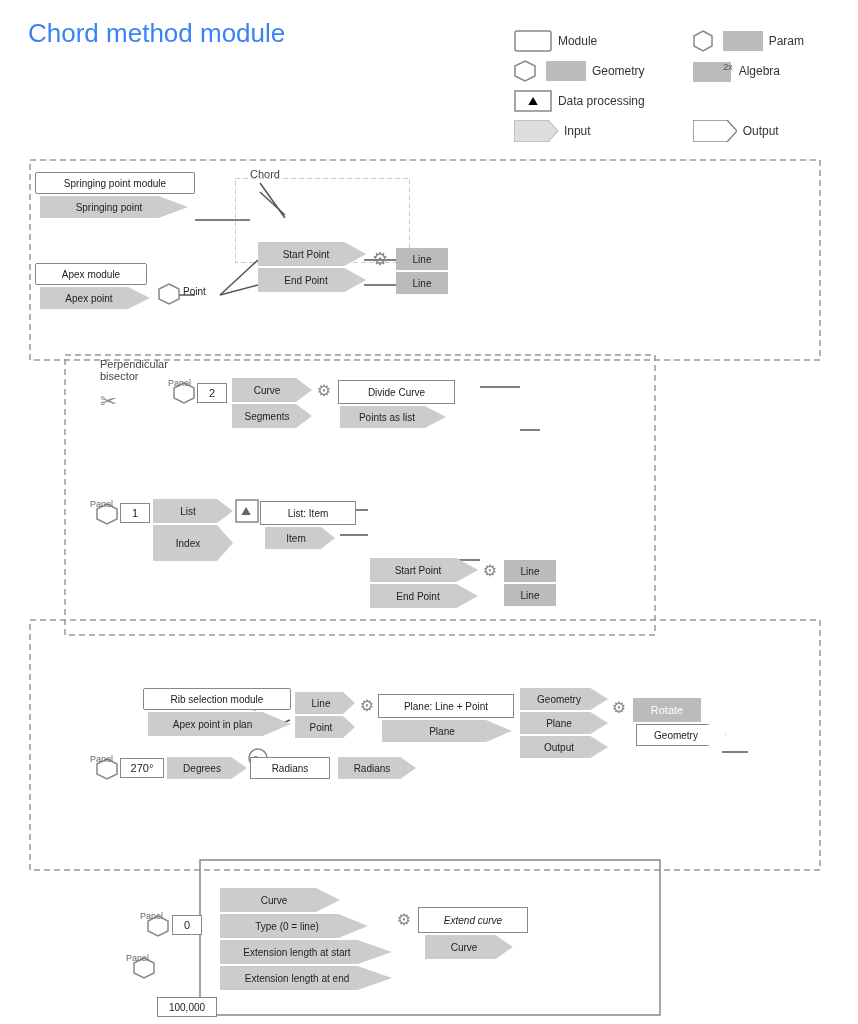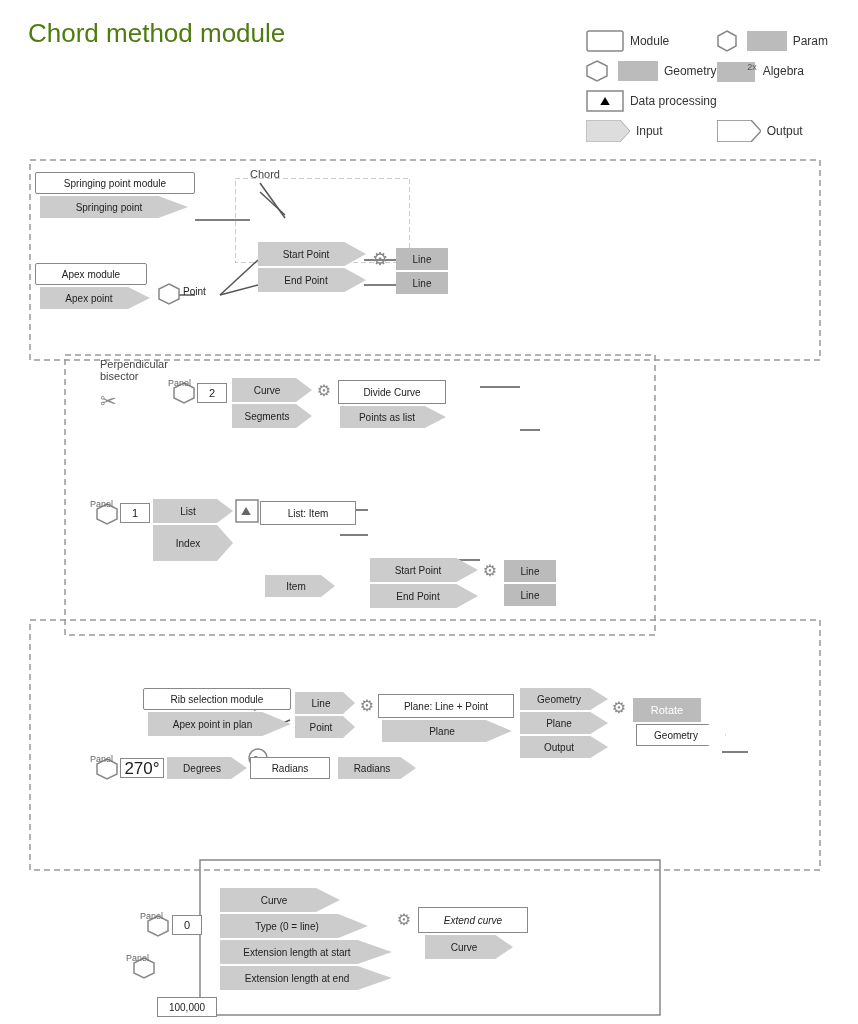--- a/index.html
+++ b/index.html
@@ -13,31 +13,31 @@
       position: relative;
       overflow: hidden;
     }
 
     .page-title {
       position: absolute;
       top: 18px;
       left: 28px;
       font-size: 26px;
       font-weight: 300;
-      color: #4d7c0f;
+      color: #3b82f6;
     }
 
     
     .legend {
       position: absolute;
       top: 30px;
       right: 30px;
       display: grid;
       grid-template-columns: auto auto auto auto;
-      gap: 8px 0;
+      gap: 8px 24px;
       align-items: center;
     }
     .legend-item {
       display: flex;
       align-items: center;
       gap: 6px;
     }
     .legend-label {
       font-size: 12px;
       color: #333;
@@ -262,21 +262,21 @@
 </div>
 
 <div class="node node-input-arrow" style="left:232px;top:404px;width:80px;height:24px;">
   <span style="font-size:10px;margin-left:-10px;">Segments</span>
 </div>
 
 <svg style="position:absolute;left:312px;top:378px;width:24px;height:24px;pointer-events:none">
   <text x="12" y="18" text-anchor="middle" font-size="16" fill="#888">⚙</text>
 </svg>
 
-<div class="node node-box-white" style="left:338px;top:380px;width:108px;height:24px;">
+<div class="node node-box-white" style="left:338px;top:380px;width:117px;height:24px;">
   <span style="font-size:10px;">Divide Curve</span>
 </div>
 
 <div class="node node-input-arrow" style="left:340px;top:406px;width:106px;height:22px;">
   <span style="font-size:10px;margin-left:-12px;">Points as list</span>
 </div>
 
 <svg style="position:absolute;left:96px;top:503px;width:22px;height:22px;pointer-events:none">
   <polygon points="11,1 21,6 21,16 11,21 1,16 1,6" fill="white" stroke="#888" stroke-width="1.5"></polygon>
 </svg>
@@ -295,21 +295,21 @@
 
 <svg style="position:absolute;left:235px;top:499px;width:24px;height:24px;pointer-events:none">
   <rect x="1" y="1" width="22" height="22" fill="white" stroke="#888" stroke-width="1.5"></rect>
   <text x="11" y="16" text-anchor="middle" font-size="12" fill="#666">⛰</text>
 </svg>
 
 <div class="node node-box-white" style="left:260px;top:501px;width:96px;height:24px;">
   <span style="font-size:10px;">List: Item</span>
 </div>
 
-<div class="node node-input-arrow" style="left:265px;top:527px;width:70px;height:22px;margin-top:48px;">
+<div class="node node-input-arrow" style="left:265px;top:527px;width:70px;height:22px;">
   <span style="font-size:10px;margin-left:-8px;">Item</span>
 </div>
 
 <div class="node node-input-arrow" style="left:370px;top:558px;width:108px;height:24px;">
   <span style="font-size:10px;margin-left:-12px;">Start Point</span>
 </div>
 
 <div class="node node-input-arrow" style="left:370px;top:584px;width:108px;height:24px;">
   <span style="font-size:10px;margin-left:-12px;">End Point</span>
 </div>
@@ -375,21 +375,21 @@
 </div>
 
 <div class="node node-output-arrow" style="left:636px;top:724px;width:90px;height:22px;">
   <span style="font-size:10px;margin-left:-10px;">Geometry</span>
 </div>
 
 <svg style="position:absolute;left:96px;top:758px;width:22px;height:22px;pointer-events:none">
   <polygon points="11,1 21,6 21,16 11,21 1,16 1,6" fill="white" stroke="#888" stroke-width="1.5"></polygon>
 </svg>
 <div style="position:absolute;left:90px;top:754px;font-size:9px;color:#666;">Panel</div>
-<div style="position:absolute;left:120px;top:758px;width:44px;height:20px;border:1.5px solid #888;display:flex;justify-content:center;font-size:17px;background:#fff;">
+<div style="position:absolute;left:120px;top:758px;width:44px;height:20px;border:1.5px solid #888;display:flex;align-items:center;justify-content:center;font-size:11px;background:#fff;">
   <span>270°</span>
 </div>
 
 <div class="node node-input-arrow" style="left:167px;top:757px;width:80px;height:22px;">
   <span style="font-size:10px;margin-left:-10px;">Degrees</span>
 </div>
 
 <svg style="position:absolute;left:248px;top:748px;width:20px;height:20px;pointer-events:none">
   <circle cx="10" cy="10" r="9" fill="white" stroke="#888" stroke-width="1.5"></circle>
   <text x="10" y="14" text-anchor="middle" font-size="9" fill="#555">2x</text>

